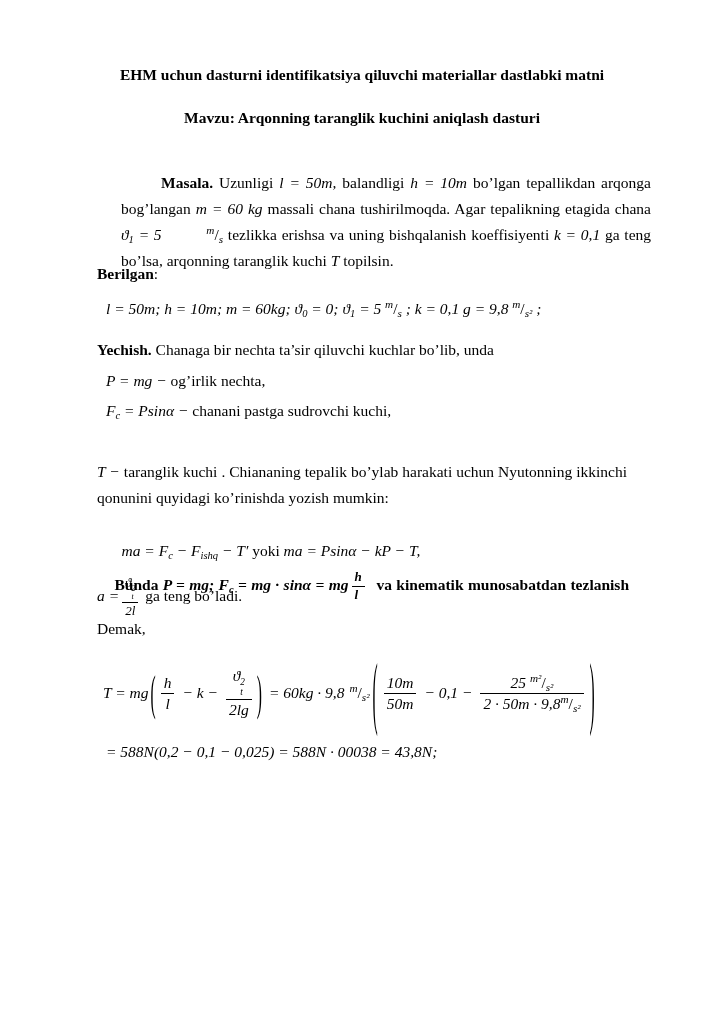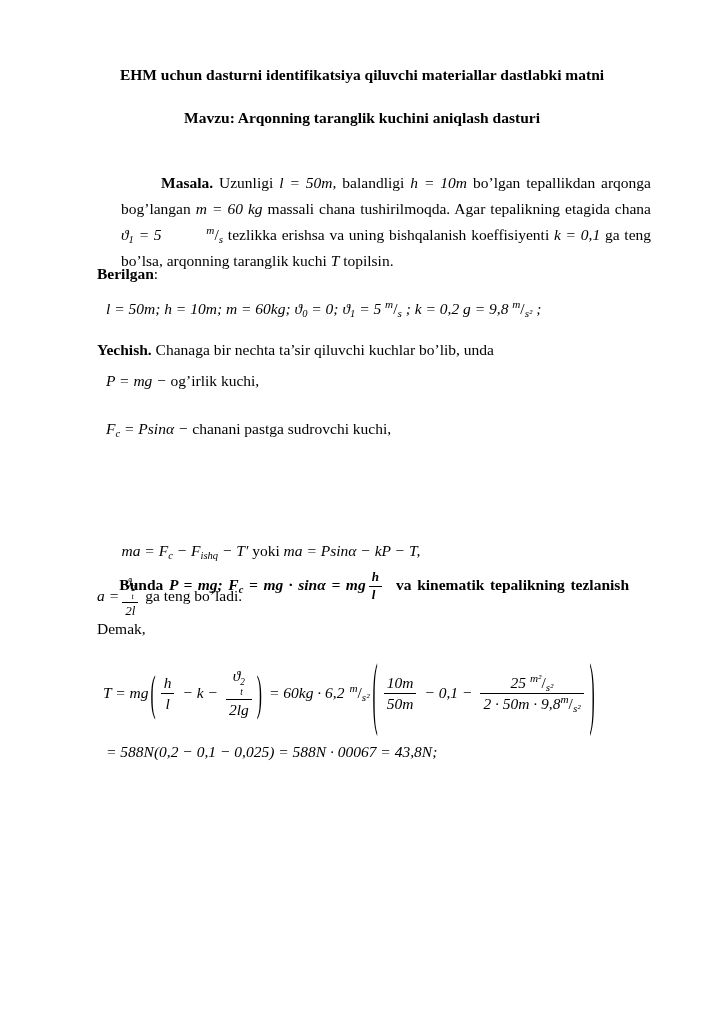--- a/index.html
+++ b/index.html
@@ -45,43 +45,46 @@
 
   <div class="blk just indent" style="top:170px;left:97px;width:530px;margin-left:24px;">
     <span class="b">Masala.</span><span> Uzunligi </span><span class="m">l = 50m,</span><span> balandligi </span><span class="m">h = 10m</span><span> bo’lgan tepallikdan arqonga bog’langan </span><span class="m">m = 60 kg</span><span> massali chana tushirilmoqda. Agar tepalikning etagida chana </span><span class="m"><span>ϑ</span><sub>1</sub><span> = 5 </span></span><span class="sfrac"><span class="fu">m</span><span class="sl">/</span><span class="fl">s</span></span><span> tezlikka erishsa va uning bishqalanish koeffisiyenti </span><span class="m">k = 0,1</span><span> ga teng bo’lsa, arqonning taranglik kuchi </span><span class="m">T</span><span> topilsin.</span>
   </div>
 
   <div class="blk" style="top:261px;left:97px;">
     <span class="b">Berilgan</span><span>:</span>
   </div>
 
   <div class="blk m" style="top:296px;left:106px;white-space:nowrap;">
-    <span>l = 50m; h = 10m; m = 60kg; ϑ</span><sub>0</sub><span> = 0; ϑ</span><sub>1</sub><span> = 5 </span><span class="sfrac"><span class="fu">m</span><span class="sl">/</span><span class="fl">s</span></span><span> ; k = 0,2 g = 9,8 </span><span class="sfrac"><span class="fu">m</span><span class="sl">/</span><span class="fl">s²</span></span><span> ;</span>
+    <span>l = 50m; h = 10m; m = 60kg; ϑ</span><sub>0</sub><span> = 0; ϑ</span><sub>1</sub><span> = 5 </span><span class="sfrac"><span class="fu">m</span><span class="sl">/</span><span class="fl">s</span></span><span> ; k = 0,1 g = 9,8 </span><span class="sfrac"><span class="fu">m</span><span class="sl">/</span><span class="fl">s²</span></span><span> ;</span>
   </div>
 
   <div class="blk" style="top:337px;left:97px;text-align:right;">
     <span class="b">Yechish.</span><span> Chanaga bir nechta  ta’sir qiluvchi kuchlar bo’lib, unda</span>
   </div>
 
   <div class="blk" style="top:368px;left:106px;">
-    <span class="m">P = mg −</span><span> og’irlik kuchi,</span>
+    <span class="m">P = mg −</span><span> og’irlik nechta,</span>
   </div>
 
-  <div class="blk" style="top:416px;left:106px;text-align:right;">
+  <div class="blk" style="top:398px;left:106px;text-align:right;">
     <span class="m">F</span><sub class="m">c</sub><span class="m"> = Psinα −</span><span> chanani pastga sudrovchi kuchi,</span>
   </div>
 
 
+  <div class="blk just" style="top:459px;left:97px;width:530px;">
+    <span class="m">T −</span><span> taranglik kuchi . Chiananing tepalik bo’ylab harakati uchun Nyutonning ikkinchi qonunini quyidagi ko’rinishda yozish mumkin:</span>
+  </div>
 
   <div class="blk" style="top:512px;left:106px;white-space:pre-wrap;text-align:center;">
     <span class="m">ma = F</span><sub class="m">c</sub><span class="m"> − F</span><sub class="m">ishq</sub><span class="m"> − T′ </span><span class="rm">yoki</span><span class="m"> ma = Psinα − kP − T,</span>
   </div>
 
   <div class="blk jlast" style="top:544px;left:97px;width:532px;white-space:pre-wrap;font-weight:bold;">
-    <span>Bunda </span><span class="m">P = mg; F</span><sub class="m">c</sub><span class="m"> = mg · sinα = mg</span><span class="frac" style="font-size:13px;"><span class="fn">h</span><span class="fd">l</span></span><span>  va kinematik tepalikning tezlanish</span>
+    <span>Bunda </span><span class="m">P = mg; F</span><sub class="m">c</sub><span class="m"> = mg · sinα = mg</span><span class="frac" style="font-size:13px;"><span class="fn">h</span><span class="fd">l</span></span><span>  va kinematik munosabatdan tezlanish</span>
   </div>
 
   <div class="blk" style="top:576px;left:97px;">
     <span class="m">a =</span><span class="frac" style="font-size:13px;"><span class="fn"><span class="m">ϑ</span><span class="stk">
             <span>2</span>
             <span>t</span>
           </span></span><span class="fd">2l</span></span><span> ga teng bo’ladi.</span>
   </div>
 
   <div class="blk" style="top:616px;left:97px;">
@@ -91,26 +94,26 @@
   <div class="blk fx m" style="top:645px;left:103px;height:96px;font-size:15.5px;">
     <span>T = mg</span>
     <span class="pm">(</span>
     <span class="frac"><span class="fn">h</span><span class="fd">l</span></span>
     <span class="gap">− k −</span>
     <span class="frac"><span class="fn"><span>ϑ</span><span class="stk">
             <span>2</span>
             <span>t</span>
           </span></span><span class="fd">2lg</span></span>
     <span class="pm">)</span>
-    <span class="gap">= 60kg · 6,2</span>
+    <span class="gap">= 60kg · 9,8</span>
     <span class="sfrac"><span class="fu">m</span><span class="sl">/</span><span class="fl">s²</span></span>
     <span class="pb">(</span>
     <span class="frac"><span class="fn">10m</span><span class="fd">50m</span></span>
     <span class="gap">− 0,1 −</span>
     <span class="frac"><span class="fn"><span>25 </span><span class="sfrac"><span class="fu">m²</span><span class="sl">/</span><span class="fl">s²</span></span></span><span class="fd"><span>2 · 50m · 9,8</span><span class="sfrac"><span class="fu">m</span><span class="sl">/</span><span class="fl">s²</span></span></span></span>
     <span class="pb">)</span>
   </div>
 
   <div class="blk m" style="top:739px;left:106px;">
-    <span>= 588N(0,2 − 0,1 − 0,025) = 588N · 00067 = 43,8N;</span>
+    <span>= 588N(0,2 − 0,1 − 0,025) = 588N · 00038 = 43,8N;</span>
   </div>
 
 </div>
 
 </body></html>

